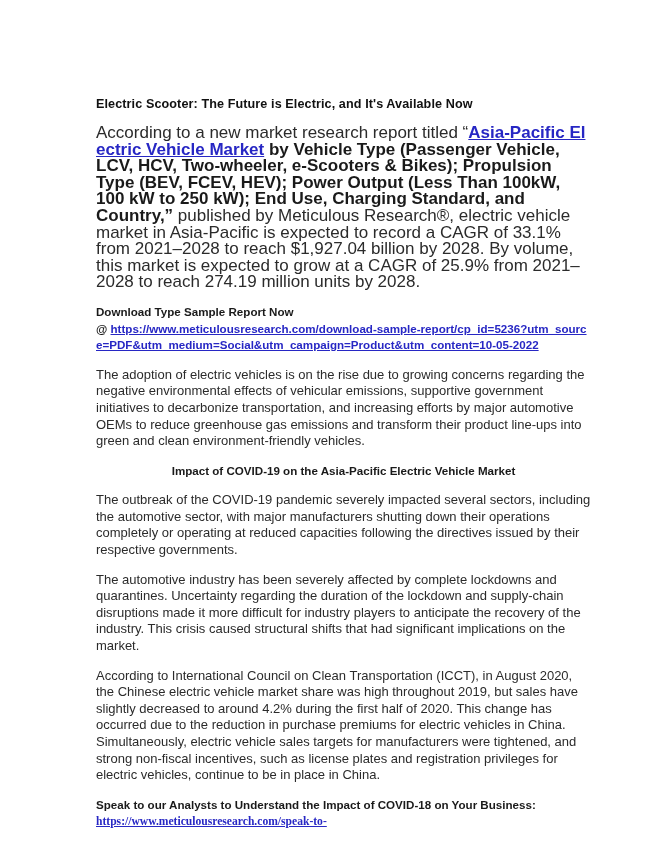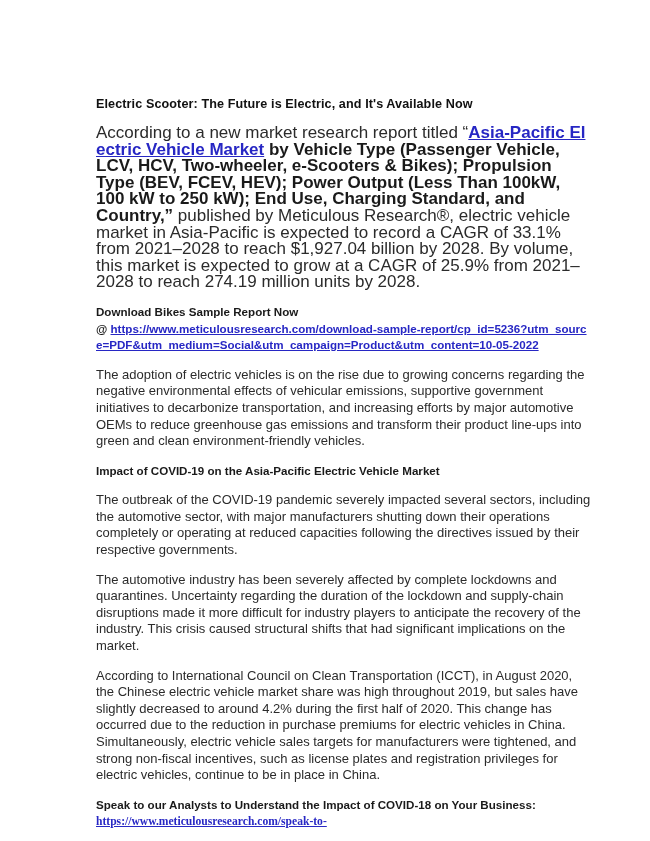--- a/index.html
+++ b/index.html
@@ -35,20 +35,21 @@
     margin: 0 0 13px 0;
     color: #111111;
     letter-spacing: 0.1px;
   }
   h2.section-heading {
     font-size: 11.6px;
     font-weight: bold;
     line-height: 16.5px;
     margin: 0 0 13px 0;
     color: #1a1a1a;
+    text-align: center;
   }
   p.body-text {
     font-size: 13px;
     line-height: 16.6px;
     margin: 0 0 13px 0;
     color: #2b2b2b;
     text-align: left;
   }
   .lead {
     font-size: 17px;
@@ -101,21 +102,21 @@
 <body>
 
 <div class="page">
   <div class="content">
 
     <h1 class="doc-title">Electric Scooter: The Future is Electric, and It's Available Now</h1>
 
     <p class="lead"><span>According to a new market research report titled “</span><a class="link" href="#">Asia-Pacific Electric Vehicle Market</a><span class="bold"> by Vehicle Type (Passenger Vehicle, LCV, HCV, Two-wheeler, e-Scooters &amp; Bikes); Propulsion Type (BEV, FCEV, HEV); Power Output (Less Than 100kW, 100 kW to 250 kW); End Use, Charging Standard, and Country,”</span><span> published by Meticulous Research®, electric vehicle market in Asia-Pacific is expected to record a CAGR of 33.1% from 2021–2028 to reach $1,927.04 billion by 2028. By volume, this market is expected to grow at a CAGR of 25.9% from 2021–2028 to reach 274.19 million units by 2028.</span></p>
 
     <div class="cta-block">
-      <span class="cta-head">Download Bikes Sample Report Now</span>
+      <span class="cta-head">Download Type Sample Report Now</span>
       <span class="url-line"><span class="at-sign">@ </span><a class="link" href="#">https://www.meticulousresearch.com/download-sample-report/cp_id=5236?utm_source=PDF&amp;utm_medium=Social&amp;utm_campaign=Product&amp;utm_content=10-05-2022</a></span>
     </div>
 
     <p class="body-text">The adoption of electric vehicles is on the rise due to growing concerns regarding the negative environmental effects of vehicular emissions, supportive government initiatives to decarbonize transportation, and increasing efforts by major automotive OEMs to reduce greenhouse gas emissions and transform their product line-ups into green and clean environment-friendly vehicles.</p>
 
     <h2 class="section-heading">Impact of COVID-19 on the Asia-Pacific Electric Vehicle Market</h2>
 
     <p class="body-text">The outbreak of the COVID-19 pandemic severely impacted several sectors, including the automotive sector, with major manufacturers shutting down their operations completely or operating at reduced capacities following the directives issued by their respective governments.</p>
 
     <p class="body-text">The automotive industry has been severely affected by complete lockdowns and quarantines. Uncertainty regarding the duration of the lockdown and supply-chain disruptions made it more difficult for industry players to anticipate the recovery of the industry. This crisis caused structural shifts that had significant implications on the market.</p>

